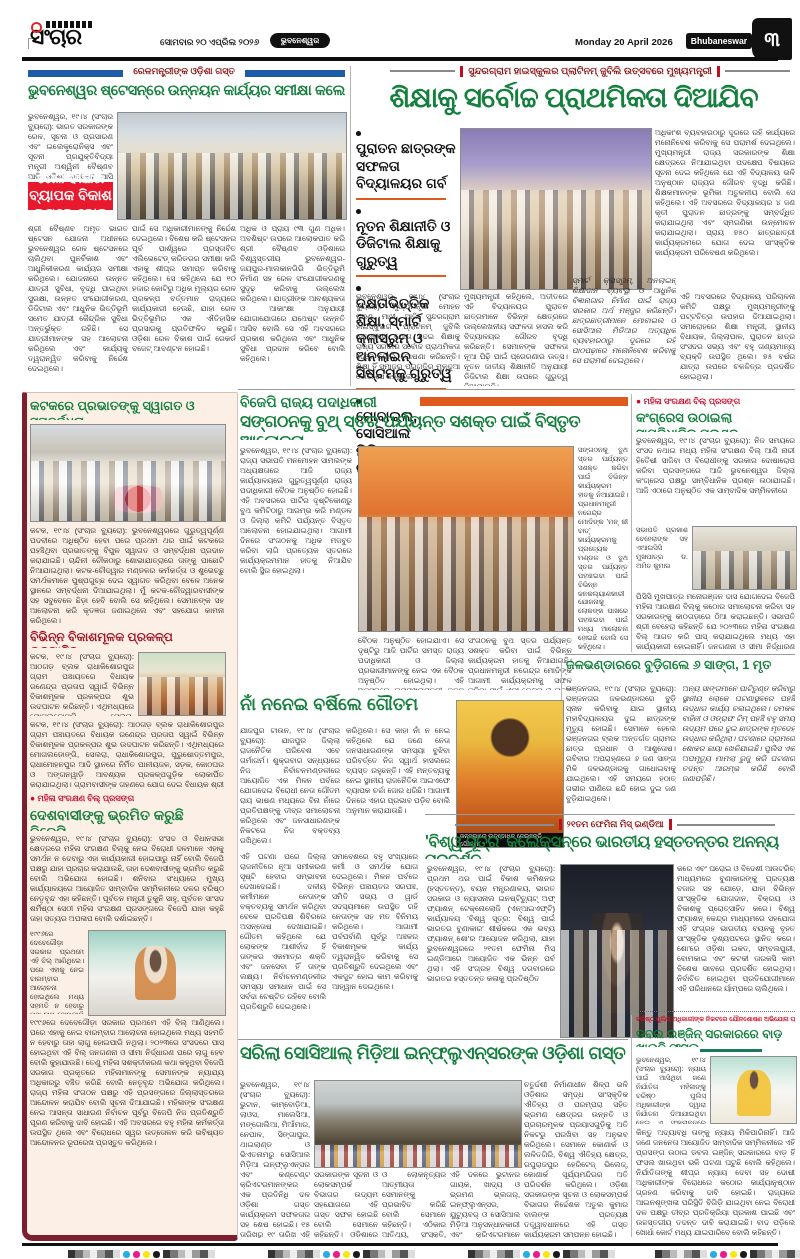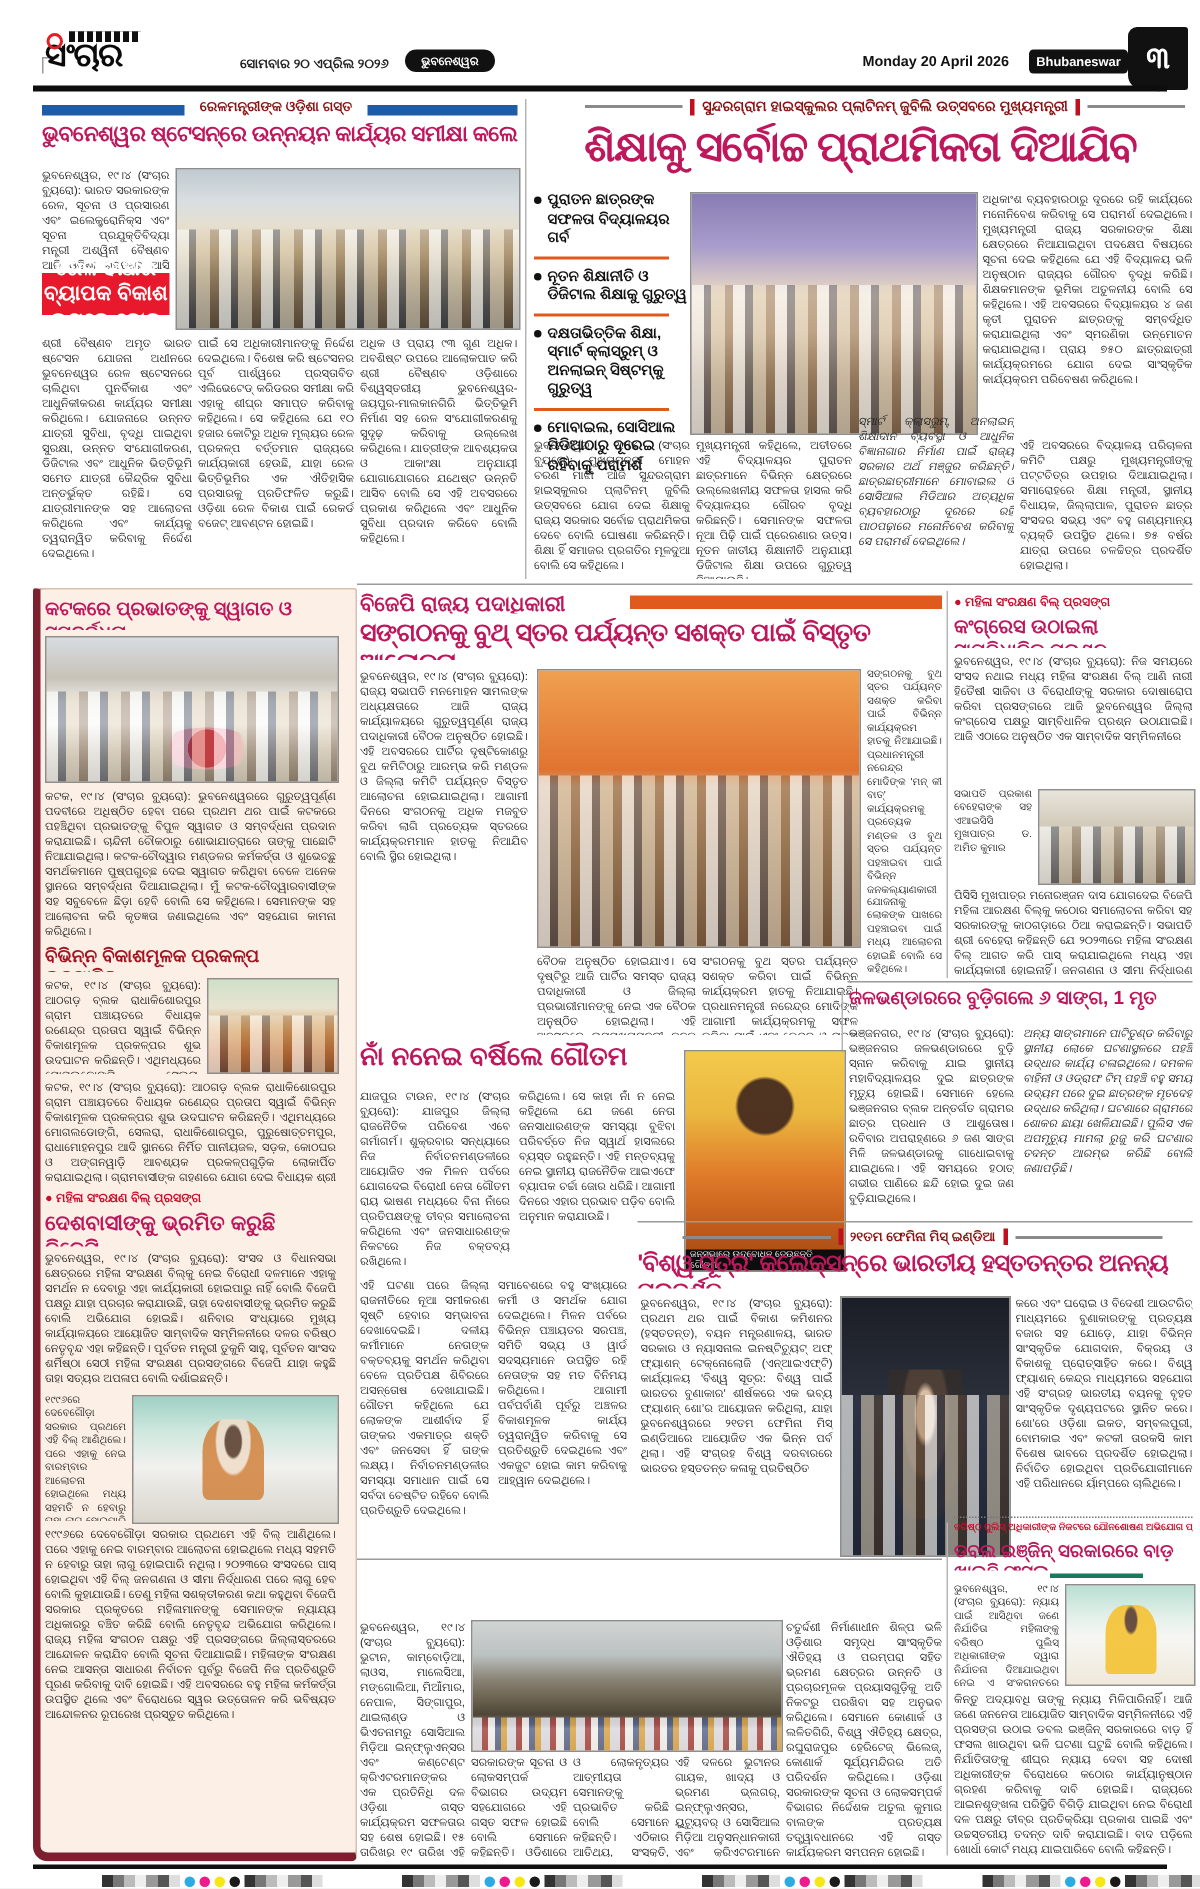--- a/index.html
+++ b/index.html
@@ -1,21 +1,21 @@
 <!DOCTYPE html>
 <html><head>
 <meta charset="utf-8">
 <style>
   html,body{margin:0;padding:0;background:#e9e9e9;}
   #page{position:relative;width:800px;height:1259px;background:#ffffff;margin:0 auto;
         font-family:"Liberation Sans","DejaVu Sans",sans-serif;color:#1a1a1a;overflow:hidden;}
   .abs{position:absolute;}
   .col{position:absolute;font-size:7.6px;line-height:1.32;text-align:justify;overflow:hidden;color:#222;}
   .col-sm{font-size:6.9px;line-height:1.3;}
-  .hl{position:absolute;font-weight:bold;color:#be185d;overflow:hidden;}
+  .hl{position:absolute;font-weight:bold;color:#15803d;overflow:hidden;}
   .kick-red{color:#8a1111;font-weight:bold;}
   .rule{position:absolute;background:#9a9a9a;}
   .vrule{position:absolute;width:1px;background:#b5b5b5;}
   .ph{position:absolute;border:1px solid #8d8d8d;overflow:hidden;}
   .figs::after{content:"";position:absolute;left:0;right:0;bottom:0;top:38%;
     background:repeating-linear-gradient(90deg,rgba(252,252,250,.65) 0 8px,rgba(45,55,80,.38) 8px 13px,rgba(232,220,198,.55) 13px 22px,rgba(122,88,58,.32) 22px 28px);}
   .ph-railway{background:linear-gradient(180deg,#bfcad0 0%,#d9dee1 20%,#e6dfcf 36%,#cbb994 52%,#8d8064 70%,#5e5748 86%,#403c31 100%);}
   .ph-cm{background:linear-gradient(180deg,#887cb4 0%,#a89dcb 22%,#e9d8c3 42%,#dcc5aa 58%,#9d8569 78%,#6e5a46 100%);}
   .ph-cuttack{background:linear-gradient(180deg,#d7dce1 0%,#c7c2b7 28%,#f0f0ee 46%,#fbfbfa 60%,#b8b2a7 82%,#89847a 100%);}
   .ph-cuttack::before{content:"";position:absolute;left:38%;top:62%;width:34%;height:30%;border-radius:50%;
@@ -33,21 +33,21 @@
   .ph-fashion::before{content:"";position:absolute;left:28%;top:28%;width:44%;height:58%;
     background:radial-gradient(ellipse at 50% 30%,rgba(235,205,175,.9) 0 16%,rgba(110,80,55,.55) 22% 40%,rgba(60,45,35,.5) 46% 70%,transparent 78%);}
   .ph-konark{background:linear-gradient(180deg,#d0d4d3 0%,#bcc1c1 26%,#8b8679 44%,#6f6653 58%,#4e4638 72%,#8a7f6c 80%,#dbd1c2 83%,#bca47f 100%);}
   .ph-konark::after{content:"";position:absolute;left:0;right:0;bottom:0;height:26%;
     background:repeating-linear-gradient(90deg,rgba(225,225,234,.85) 0 6px,rgba(165,62,62,.75) 6px 10px,rgba(246,246,246,.85) 10px 15px,rgba(62,84,142,.65) 15px 19px,rgba(222,168,70,.75) 19px 23px);}
   .ph-police{background:linear-gradient(180deg,#b9e0d2 0%,#e6f1ec 34%,#f6f6f3 52%,#efe9da 100%);}
   .ph-police::before{content:"";position:absolute;left:30%;top:20%;width:40%;height:70%;
     background:radial-gradient(ellipse at 50% 22%,rgba(92,62,48,.9) 0 15%,rgba(244,196,60,.95) 20% 100%);border-radius:40% 40% 8% 8%;}
   .redbox{position:absolute;background:#e8192c;color:#fff;font-weight:bold;display:flex;align-items:center;justify-content:center;text-align:center;line-height:1.25;}
   .pill{position:absolute;background:#111;color:#fff;display:flex;align-items:center;justify-content:center;font-weight:bold;}
-  .cm-bullet{display:flex;gap:4px;font-size:10px;font-weight:bold;line-height:1.25;color:#111;}
+  .cm-bullet{display:flex;gap:4px;font-size:14px;font-weight:bold;line-height:1.25;color:#111;flex-direction:column;}
   .cm-bullet .dot{width:5px;height:5px;border-radius:50%;background:#111;flex:0 0 auto;margin-top:3px;}
   .cm-sep{height:2px;background:#e05a1e;width:88%;margin:5px 0 6px 0;}
   .kickline{position:absolute;display:flex;align-items:center;gap:5px;}
   .kickline .ln{flex:1;height:2px;background:#8a8a8a;}
   .kickline .bar{width:3px;height:11px;background:#c00f1e;}
   .pinkbox{position:absolute;left:22px;top:392px;width:210px;height:842px;background:#fcefe5;
     border-left:5px solid #7c1f2e;border-bottom:6px solid #7c1f2e;border-top:1px solid #d8c0b0;border-right:1px solid #d8c0b0;
     border-radius:2px 2px 4px 10px;}
   .regstrip{position:absolute;display:flex;align-items:center;gap:3px;height:8px;}
   .regstrip .gbar{width:52px;height:8px;background:linear-gradient(90deg,#333 0 14%,#777 14% 28%,#bbb 28% 42%,#eee 42% 56%,#999 56% 72%,#555 72% 86%,#ddd 86% 100%);}
@@ -176,20 +176,21 @@
     <span class="kick-red" style="font-size:8.8px;white-space:nowrap;overflow:hidden;max-width:200px;">୨୧ତମ ଫେମିନା ମିସ୍ ଇଣ୍ଡିଆ</span>
     <span class="bar"></span>
       <span class="ln"></span>
   </div>
   <div class="hl" style="left:425px;top:833px;width:370px;height:26px;font-size:16px;letter-spacing:-0.4px;">'ବିଶ୍ୱ ସୂତ୍ର' କଲେକ୍ସନ୍‌ରେ ଭାରତୀୟ ହସ୍ତତନ୍ତର ଅନନ୍ୟ ପ୍ରଦର୍ଶନ</div>
   <div class="col" style="left:427px;top:864px;width:128px;height:172px;">ଭୁବନେଶ୍ୱର, ୧୯।୪ (ସଂଚାର ବ୍ୟୁରୋ): ପ୍ରଥମ ଥର ପାଇଁ ବିକାଶ କମିଶନର (ହସ୍ତତନ୍ତ), ବୟନ ମନ୍ତ୍ରଣାଳୟ, ଭାରତ ସରକାର ଓ ନ୍ୟାସନାଲ ଇନଷ୍ଟିଚ୍ୟୁଟ୍ ଅଫ୍ ଫ୍ୟାଶନ୍ ଟେକ୍ନୋଲୋଜି (ଏନ୍‌ଆଇଏଫ୍‌ଟି) କାର୍ଯ୍ୟାଳୟ 'ବିଶ୍ୱ ସୂତ୍ର: ବିଶ୍ୱ ପାଇଁ ଭାରତର ବୁଣାକାର' ଶୀର୍ଷକରେ ଏକ ଭବ୍ୟ ଫ୍ୟାଶନ୍ ଶୋ’ର ଆୟୋଜନ କରିଥିଲା, ଯାହା ଭୁବନେଶ୍ୱରରେ ୨୧ତମ ଫେମିନା ମିସ୍ ଇଣ୍ଡିଆରେ ଆୟୋଜିତ ଏକ ଭିନ୍ନ ପର୍ବ ଥିଲା। ଏହି ସଂଗ୍ରହ ବିଶ୍ୱ ଦରବାରରେ ଭାରତର ହସ୍ତତନ୍ତ କଳାକୁ ପ୍ରତିଷ୍ଠିତ</div>
   <div class="ph ph-fashion figs" style="left:560px;top:864px;width:112px;height:172px;"></div>
   <div class="col" style="left:677px;top:864px;width:118px;height:144px;">କରେ ଏବଂ ଘରୋଇ ଓ ବିଦେଶୀ ଆଉଟରିଚ୍ ମାଧ୍ୟମରେ ବୁଣାକାରଙ୍କୁ ପ୍ରତ୍ୟକ୍ଷ ବଜାର ସହ ଯୋଡ଼େ, ଯାହା ବିଭିନ୍ନ ସାଂସ୍କୃତିକ ଯୋଗଦାନ, ବିକ୍ରୟ ଓ ବିକାଶକୁ ପ୍ରୋତ୍ସାହିତ କରେ। ବିଶ୍ୱ ଫ୍ୟାଶନ୍ କେନ୍ଦ୍ର ମାଧ୍ୟମରେ ସହଯୋଗ ଏହି ସଂଗ୍ରହ ଭାରତୀୟ ବୟନକୁ ବୃହତ ସାଂସ୍କୃତିକ ଦୃଶ୍ୟପଟରେ ସ୍ଥାନିତ କରେ। ଶୋ’ରେ ଓଡ଼ିଶା ଇକତ, ସମ୍ବଲପୁରୀ, ବୋମକାଇ ଏବଂ କଟକୀ ତାରକସି କାମ ବିଶେଷ ଭାବରେ ପ୍ରଦର୍ଶିତ ହୋଇଥିଲା। ନିର୍ବାଚିତ ହୋଇଥିବା ପ୍ରତିଯୋଗୀମାନେ ଏହି ପରିଧାନରେ ର୍ୟାମ୍ପରେ ଚାଲିଥିଲେ।</div>
 
   <div class="rule" style="left:238px;top:1039px;width:390px;height:1px;"></div>
+  <div class="hl" style="left:240px;top:1043px;width:388px;height:30px;font-size:18px;letter-spacing:-0.5px;">ସରିଲା ସୋସିଆଲ୍ ମିଡ଼ିଆ ଇନ୍‌ଫ୍ଲୁଏନ୍ସରଙ୍କ ଓଡ଼ିଶା ଗସ୍ତ</div>
   <div class="col" style="left:240px;top:1080px;width:70px;height:158px;">ଭୁବନେଶ୍ୱର, ୧୯।୪ (ସଂଚାର ବ୍ୟୁରୋ): ଭୁଟାନ, କାମ୍ବୋଡ଼ିଆ, ଲାଓସ, ମାଲେସିଆ, ମଙ୍ଗୋଲିଆ, ମିଆଁମାର, ନେପାଳ, ସିଙ୍ଗାପୁର, ଥାଇଲାଣ୍ଡ ଓ ଭିଏତନାମରୁ ସୋସିଆଲ ମିଡ଼ିଆ ଇନ୍‌ଫ୍ଲୁଏନ୍ସର ଏବଂ କଣ୍ଟେଣ୍ଟ କ୍ରିଏଟରମାନଙ୍କର ଏକ ପ୍ରତିନିଧି ଦଳ ଓଡ଼ିଶା ଗସ୍ତ କାର୍ଯ୍ୟକ୍ରମ ସଫଳତାର ସହ ଶେଷ ହୋଇଛି। ୧୫ ତାରିଖରୁ ୧୯ ତାରିଖ ଏହି ଦଳ ଓଡ଼ିଶା ଗସ୍ତରେ ଆସିଥିବାବେଳେ ଭାରତ ସରକାରଙ୍କର ବୈଦେଶିକ ବ୍ୟାପାର ମନ୍ତ୍ରଣାଳୟ ତଥା ଓଡ଼ିଶା</div>
   <div class="ph ph-konark" style="left:314px;top:1080px;width:206px;height:86px;"></div>
   <div class="col" style="left:314px;top:1170px;width:64px;height:68px;">ସରକାରଙ୍କ ସୂଚନା ଓ ଲୋକସମ୍ପର୍କ ବିଭାଗର ଉଦ୍ୟମ ସହଯୋଗରେ ଏହି ଗସ୍ତ ସଫଳ ହୋଇଛି ବୋଲି ସେମାନେ କହିଛନ୍ତି। ଓଡ଼ିଶାରେ ସେମାନଙ୍କ ରହଣି ଅତ୍ୟନ୍ତ ସ୍ମରଣୀୟ ଥିଲା।</div>
   <div class="col" style="left:382px;top:1170px;width:64px;height:68px;">ଓ ଲୋକନୃତ୍ୟର ଆତ୍ମୀୟତା ସେମାନଙ୍କୁ ପ୍ରଭାବିତ କରିଛି ବୋଲି ସେମାନେ କହିଛନ୍ତି। ଏଠିକାର ଆତିଥ୍ୟ, ସଂସ୍କୃତି, ପାରମ୍ପରିକ ଖାଦ୍ୟ ସେମାନଙ୍କ ମନଛୁଇଁ ଯାଇଛି।</div>
   <div class="col" style="left:450px;top:1170px;width:70px;height:68px;">ଏହି ଦଳରେ ଭୁଟାନର ଗାୟକ, ଖାଦ୍ୟ ଓ ଭ୍ରମଣ ଭ୍ଲଗର୍, ଇନ୍‌ଫ୍ଲୁଏନ୍ସର, ୟୁଟ୍ୟୁବର୍ ଓ ସୋସିଆଲ ମିଡ଼ିଆ ଅନୁସନ୍ଧାନକାରୀ ଏବଂ କ୍ରିଏଟରମାନେ ସାମିଲ ଥିଲେ।</div>
   <div class="col" style="left:524px;top:1080px;width:104px;height:158px;">ଚତୁର୍ଦ୍ଦଶୀ ନିର୍ମାଣାଧୀନ ଶିଳ୍ପ ଭଳି ଓଡ଼ିଶାର ସମୃଦ୍ଧ ସାଂସ୍କୃତିକ ଐତିହ୍ୟ ଓ ପରମ୍ପରା ସହିତ ଭ୍ରମଣ କ୍ଷେତ୍ରର ଉନ୍ନତି ଓ ପ୍ରଚାରମୂଳକ ପ୍ରୟାସଗୁଡ଼ିକୁ ଅତି ନିକଟରୁ ପରଖିବା ସହ ଅନୁଭବ କରିଥିଲେ। ସେମାନେ କୋଣାର୍କ ଓ ଲଳିତଗିରି, ବିଶ୍ୱ ଐତିହ୍ୟ କ୍ଷେତ୍ର, ରଘୁରାଜପୁର ହେରିଟେଜ୍ ଭିଲେଜ୍, କୋଣାର୍କ ସୂର୍ଯ୍ୟମନ୍ଦିରର ଅତି ପରିଦର୍ଶନ କରିଥିଲେ। ଓଡ଼ିଶା ସରକାରଙ୍କ ସୂଚନା ଓ ଲୋକସମ୍ପର୍କ ବିଭାଗର ନିର୍ଦ୍ଦେଶକ ଅତୁଲ କୁମାର ବାଲଙ୍କ ପ୍ରତ୍ୟକ୍ଷ ତତ୍ତ୍ୱାବଧାନରେ ଏହି ଗସ୍ତ କାର୍ଯ୍ୟକ୍ରମ ସମ୍ପନ୍ନ ହୋଇଛି।</div>
 
   <div class="rule" style="left:636px;top:1011px;width:159px;height:1px;border-top:1px dotted #777;background:none;"></div>
   <div class="abs" style="left:636px;top:1015px;width:159px;height:10px;font-size:6.4px;font-weight:bold;color:#c8102e;text-align:center;white-space:nowrap;overflow:hidden;">ବରିଷ୍ଠ ପୁଲିସ୍ ଅଧିକାରୀଙ୍କ ନିକଟରେ ଯୌନଶୋଷଣ ଅଭିଯୋଗ ପ୍ରସଙ୍ଗ</div>
   <div class="hl" style="left:636px;top:1027px;width:159px;height:20px;font-size:12.2px;">ଡବଲ ଇଞ୍ଜିନ୍ ସରକାରରେ ବାଡ଼ ଖାଉଛି ଫସଲ</div>

